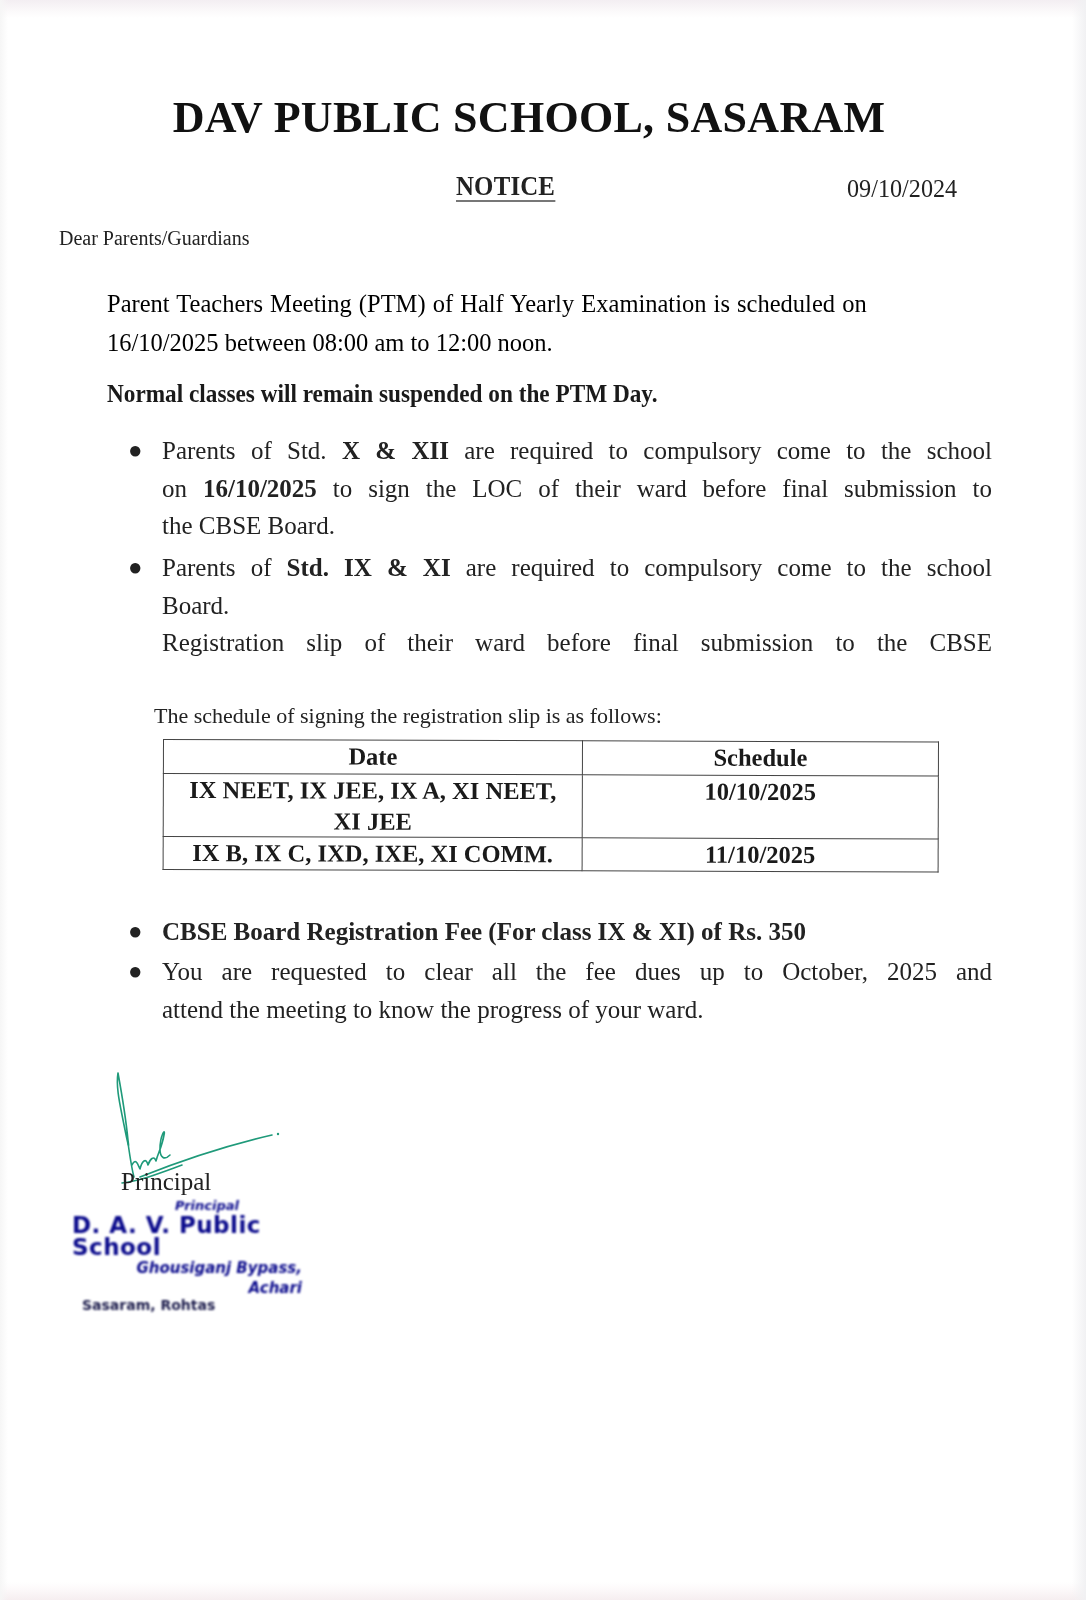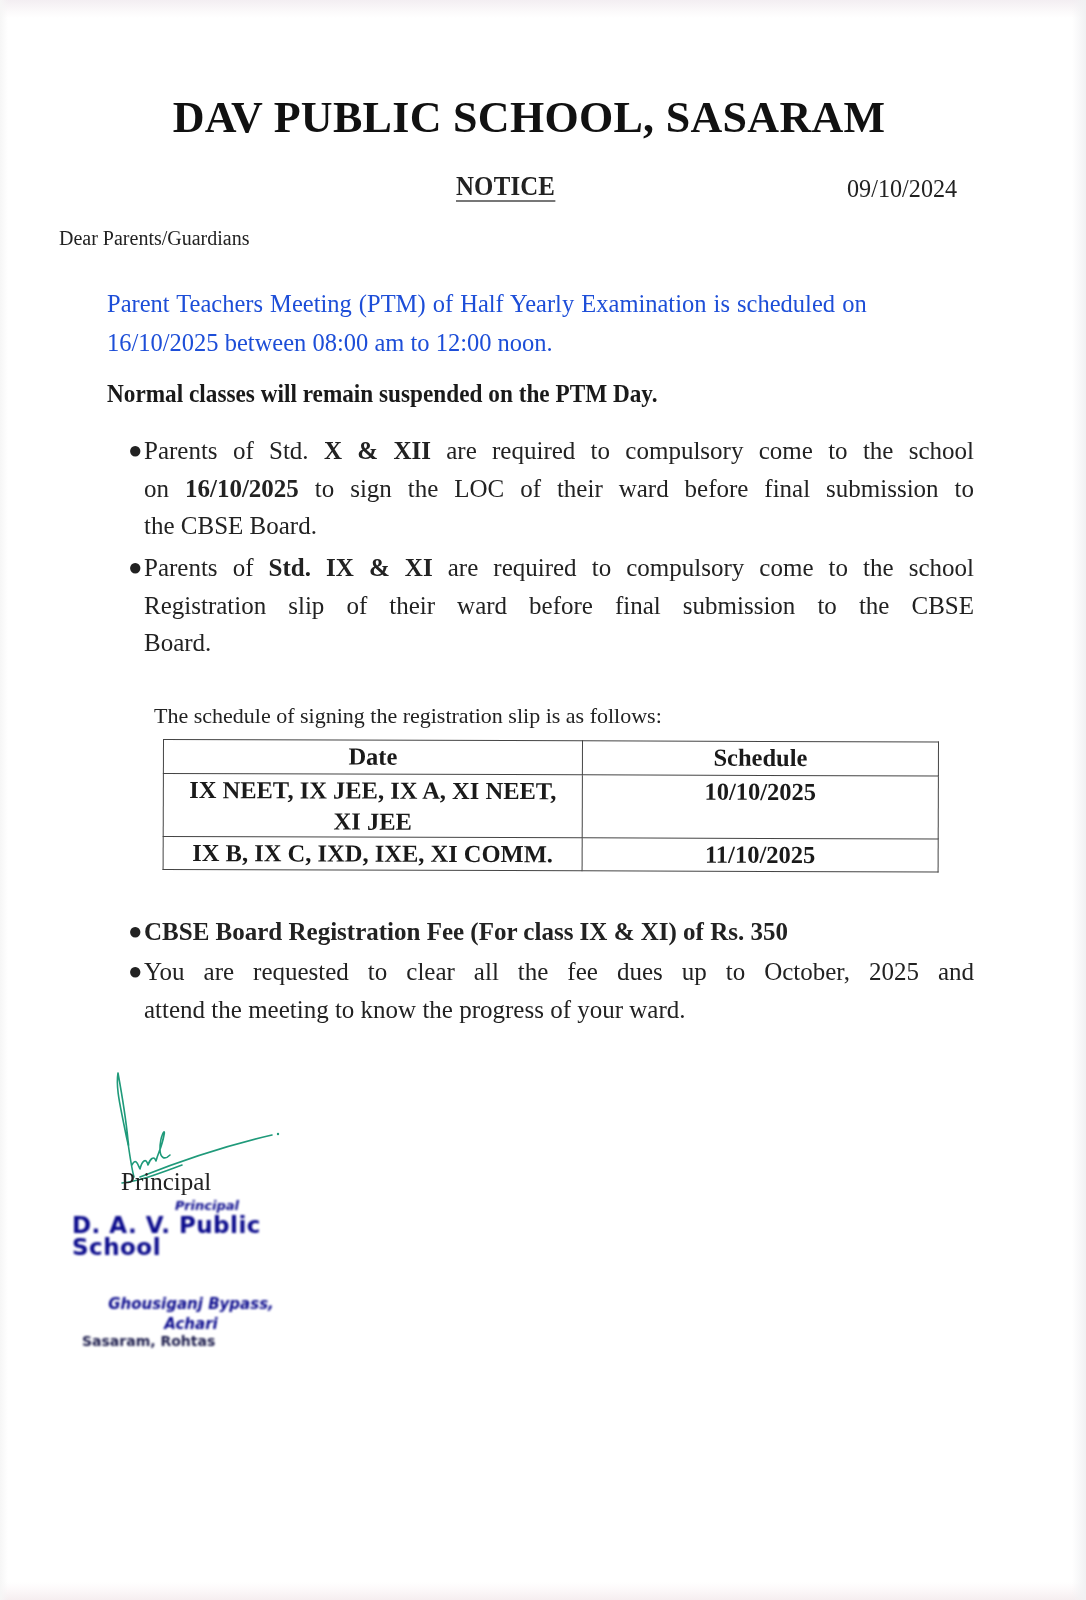--- a/index.html
+++ b/index.html
@@ -71,21 +71,21 @@
       font-size: 20px;
       color: #222;
     }
     .intro {
       position: absolute;
       left: 107px;
       top: 284px;
       width: 890px;
       font-size: 24.5px;
       line-height: 39px;
-      color: #1d4ed8;
+      color: #000000;
     }
     .intro .line { display: block; white-space: nowrap; }
     .bold-line {
       position: absolute;
       left: 107px;
       top: 380px;
       font-size: 25px;
       font-weight: bold;
       color: #1a1a1a;
       transform: scaleX(0.93);
@@ -102,21 +102,21 @@
     .bullet-block .dot {
       position: absolute;
       left: 0;
       top: 0;
       width: 26px;
       text-align: left;
       font-size: 24px;
     }
     .bullet-block .txt {
       position: absolute;
-      left: 16px;
+      left: 34px;
       width: 830px;
       text-align: justify;
     }
     .bullet-block .txt .ln { display: block; white-space: nowrap; }
     .bullet-block .txt .ln.j { text-align-last: justify; text-align: justify; white-space: normal; }
     .b { font-weight: bold; }
     .b1 { top: 432px; }
     .b2 { top: 549px; }
     .b3 { top: 913px; }
     .b4 { top: 953px; }
@@ -174,21 +174,21 @@
       top: 1198px;
       width: 230px;
       color: #0a0a8c;
       font-family: "DejaVu Sans", sans-serif;
       font-weight: bold;
       text-align: center;
       filter: blur(0.9px);
     }
     .stamp .s1 { font-size: 13px; line-height: 16px; padding-left: 40px; font-style: italic; }
     .stamp .s2 { font-size: 23px; line-height: 22px; letter-spacing: 0.5px; text-align: left; }
-    .stamp .s3 { font-size: 15px; line-height: 20px; padding-left: 8px; text-align: center; font-style: italic; margin-top: 36px; }
+    .stamp .s3 { font-size: 15px; line-height: 20px; padding-left: 8px; text-align: right; font-style: italic; }
     .stamp .s4 { font-size: 14px; line-height: 14px; color: #1a1a4a; padding-left: 10px; text-align: left;}
   </style>
 </head>
 <body>
 
 <div class="edge-top"></div>
 <div class="edge-bottom"></div>
 <div class="edge-left"></div>
 <div class="edge-right"></div>
 
@@ -211,22 +211,22 @@
     <span class="ln j"><span>Parents of Std. </span><span class="b">X &amp; XII</span><span> are required to compulsory come to the school</span></span>
     <span class="ln j"><span>on </span><span class="b">16/10/2025</span><span> to sign the LOC of their ward before final submission to</span></span>
     <span class="ln">the CBSE Board.</span>
   </div>
 </div>
 
 <div class="bullet-block b2">
   <span class="dot">●</span>
   <div class="txt">
     <span class="ln j"><span>Parents of </span><span class="b">Std. IX &amp; XI</span><span> are required to compulsory come to the school</span></span>
+    <span class="ln">Board.</span>
     <span class="ln j">Registration slip of their ward before final submission to the CBSE</span>
-    <span class="ln">Board.</span>
   </div>
 </div>
 
 <div class="schedule-caption">The schedule of signing the registration slip is as follows:</div>
 
 <table class="schedule-table">
   <thead>
     <tr>
       <th class="col-a">Date</th>
       <th class="col-b">Schedule</th>

